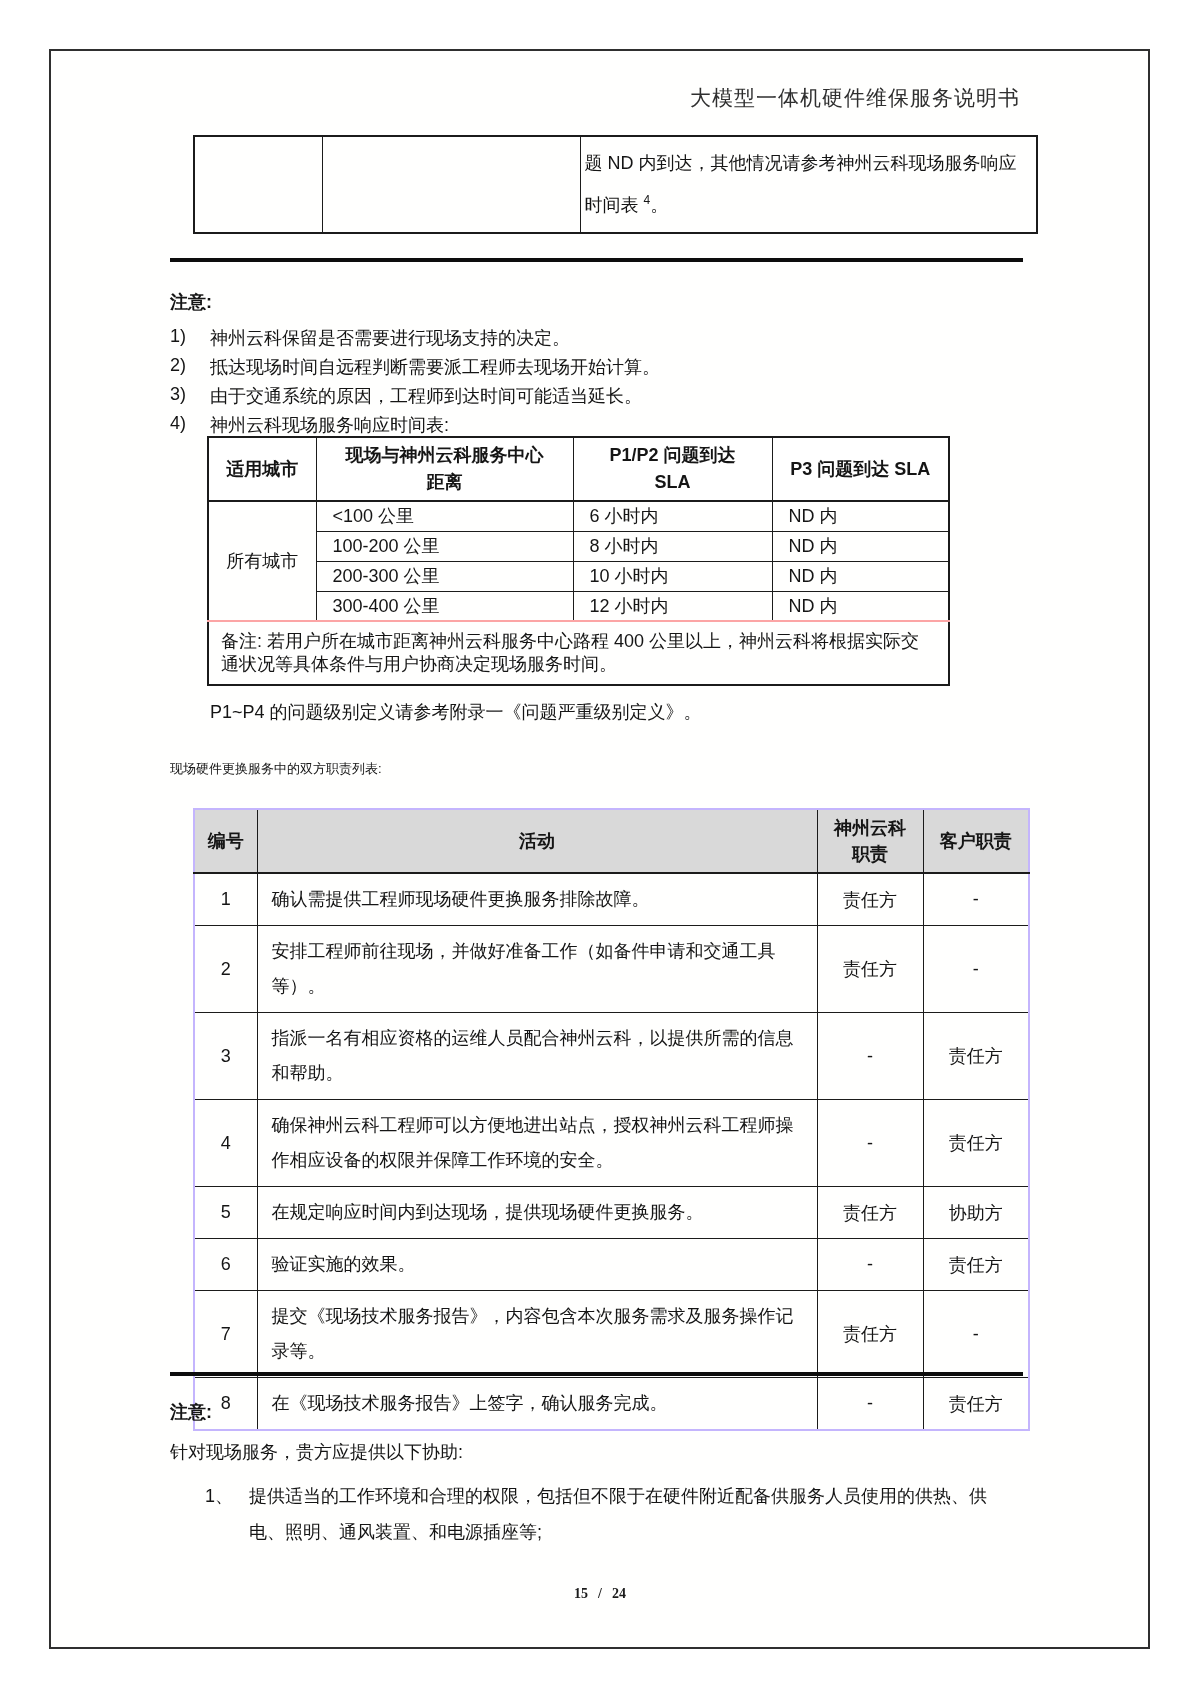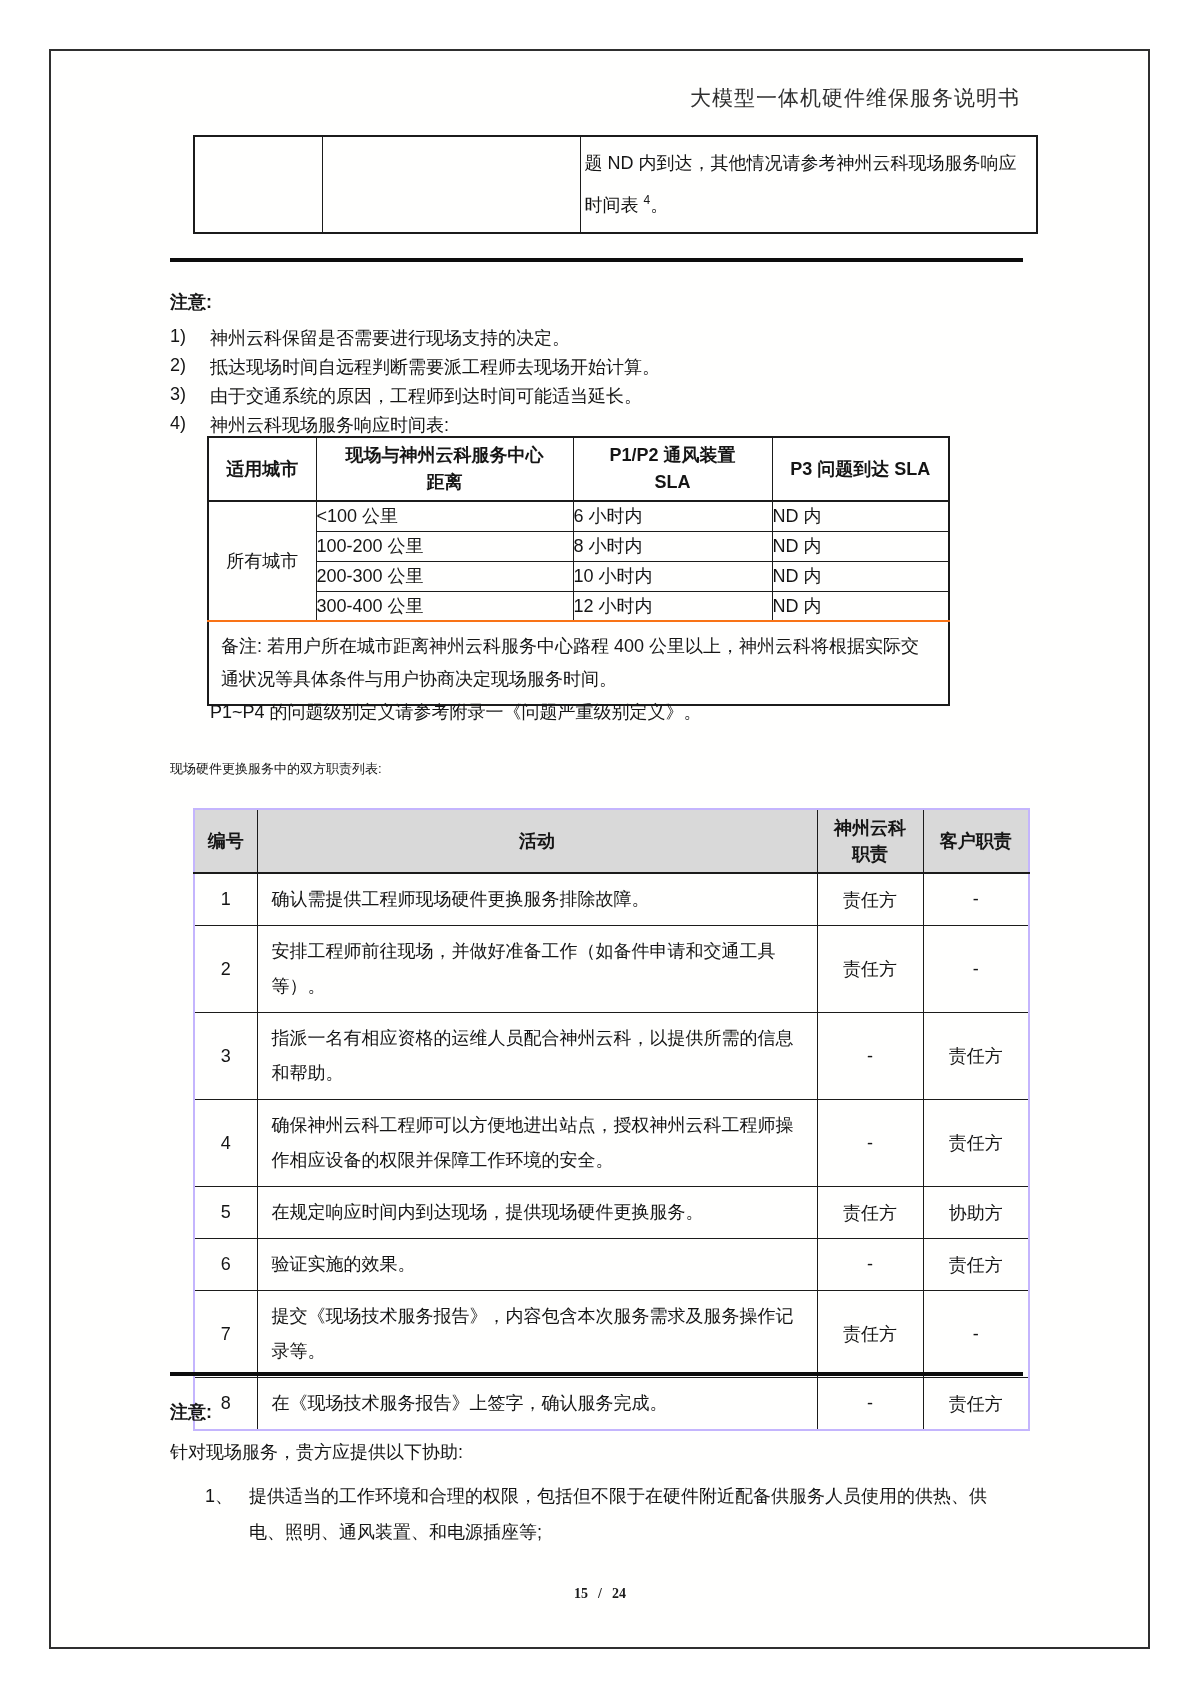--- a/index.html
+++ b/index.html
@@ -50,25 +50,25 @@
   
   .sla-table {
     position:absolute; left:207px; top:436px; width:741px;
     border:2px solid #1b1b1b;
   }
   .sla-table th {
     font-weight:bold; text-align:center; vertical-align:middle;
     height:64px; white-space:pre-line; line-height:27px;
     border-bottom:2px solid #1b1b1b; background:#ffffff;
   }
-  .sla-table td { height:30px; padding:2px 0; vertical-align:middle; }
+  .sla-table td { height:30px; padding:2px 16px; vertical-align:middle; }
   .sla-city { text-align:center; vertical-align:middle;margin-left:8px; }
   .sla-remark td {
-    border-top:2px solid #f97316;
-    padding:8px 12px; line-height:33px; height:auto;margin-top:32px;
+    border-top:2px solid #fca5a5;
+    padding:8px 12px; line-height:23px; height:auto;margin-top:32px;
   }
   .p1p4-note { position:absolute; left:210px; top:700px; font-size:18px; }
 
   .section-title { position:absolute; left:170px; top:760px; font-size:13px; }
 
   
   .resp-table {
     position:absolute; left:193px; top:808px; width:835px;
     border:2px solid #c4b5fd;
   }
@@ -146,21 +146,21 @@
       <col style="width:108px">
       <col style="width:257px">
       <col style="width:199px">
       <col style="width:177px">
     </colgroup>
   <tbody>
       <tr>
     <th>适用城市</th>
     <th>现场与神州云科服务中心
 距离</th>
-    <th>P1/P2 通风装置
+    <th>P1/P2 问题到达
 SLA</th>
     <th>P3 问题到达 SLA</th>
   </tr>
   <tr>
     <td class="sla-city" rowspan="4">所有城市</td>
     <td>&lt;100 公里</td>
     <td>6 小时内</td>
     <td>ND 内</td>
   </tr>
   <tr>

